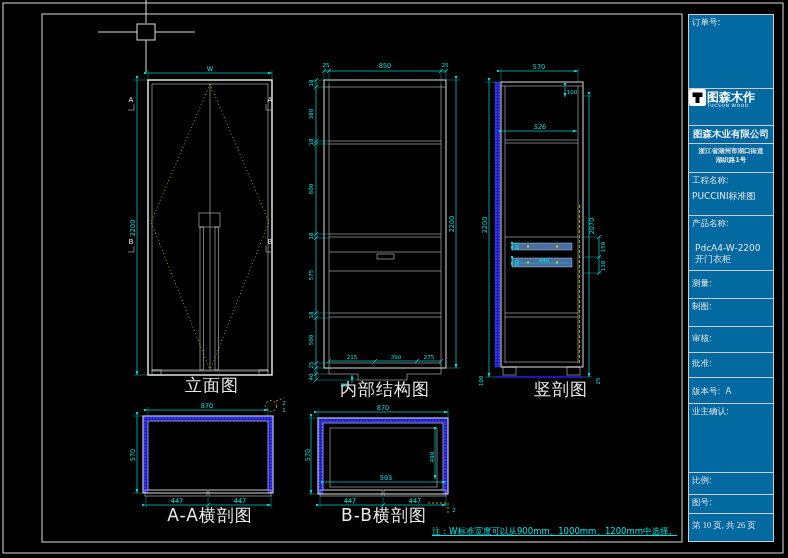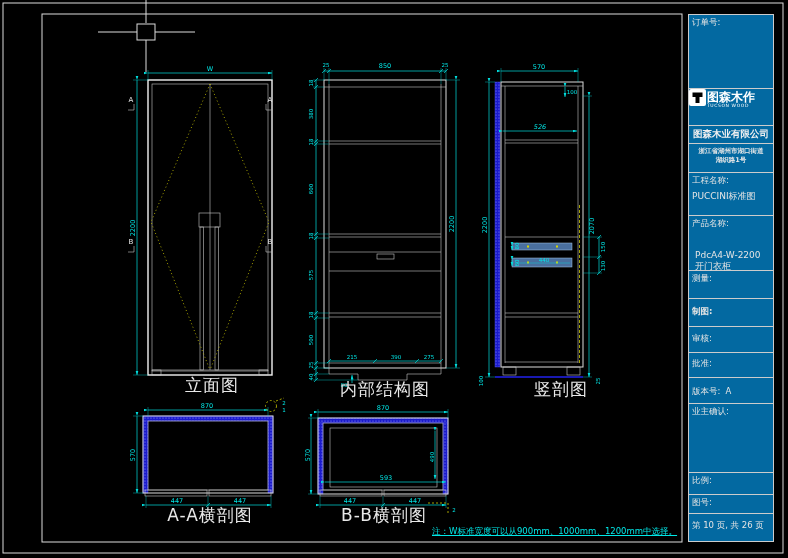--- a/index.html
+++ b/index.html
@@ -357,46 +357,46 @@
     <div class="cell" style="height:29px;padding:3px 1px;">
       <div class="addr">浙江省湖州市湖口街道</div>
       <div class="addr">湖织路1号</div>
     </div>
     <div class="cell" style="height:43px;">
       <div class="lab">工程名称:</div>
       <div class="val" style="margin-top:6px;">PUCCINI标准图</div>
     </div>
     <div class="cell" style="height:55px;">
       <div class="lab">产品名称:</div>
-      <div class="val" style="margin-top:22px;padding-left:3px;">PdcA4-W-2200</div>
+      <div class="val" style="margin-top:15px;padding-left:3px;">PdcA4-W-2200</div>
       <div class="val" style="padding-left:3px;">开门衣柜</div>
     </div>
     <div class="cell" style="height:28px;">
-      <div class="lab" style="">测量:</div>
+      <div class="lab" style="margin-top:5px;">测量:</div>
     </div>
     <div class="cell" style="height:28px;">
-      <div class="lab" style="margin-top:5px;font-weight:bold;">制图:</div>
+      <div class="lab" style="">制图:</div>
     </div>
     <div class="cell" style="height:26px;">
       <div class="lab" style="margin-top:4px;">审核:</div>
     </div>
     <div class="cell" style="height:25px;">
       <div class="lab" style="margin-top:3px;">批准:</div>
     </div>
     <div class="cell" style="height:26px;display:flex;gap:5px;align-items:center;">
       <span class="lab">版本号:</span>
       <span class="lab">A</span>
     </div>
     <div class="cell" style="height:69px;">
       <div class="lab">业主确认:</div>
     </div>
     <div class="cell" style="height:22px;">
       <div class="lab">比例:</div>
     </div>
     <div class="cell" style="height:19px;">
       <div class="lab">图号:</div>
     </div>
-    <div class="cell" style="height:27px;">
+    <div class="cell" style="height:27px;font-family:Liberation Serif, serif;">
       <div class="lab" style="margin-top:4px;">第 10 页, 共 26 页</div>
     </div>
   </div>
 
 </div>
 
 </body></html>

